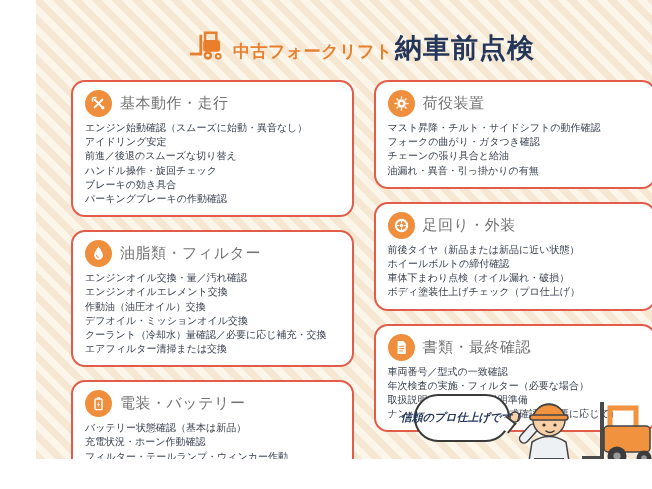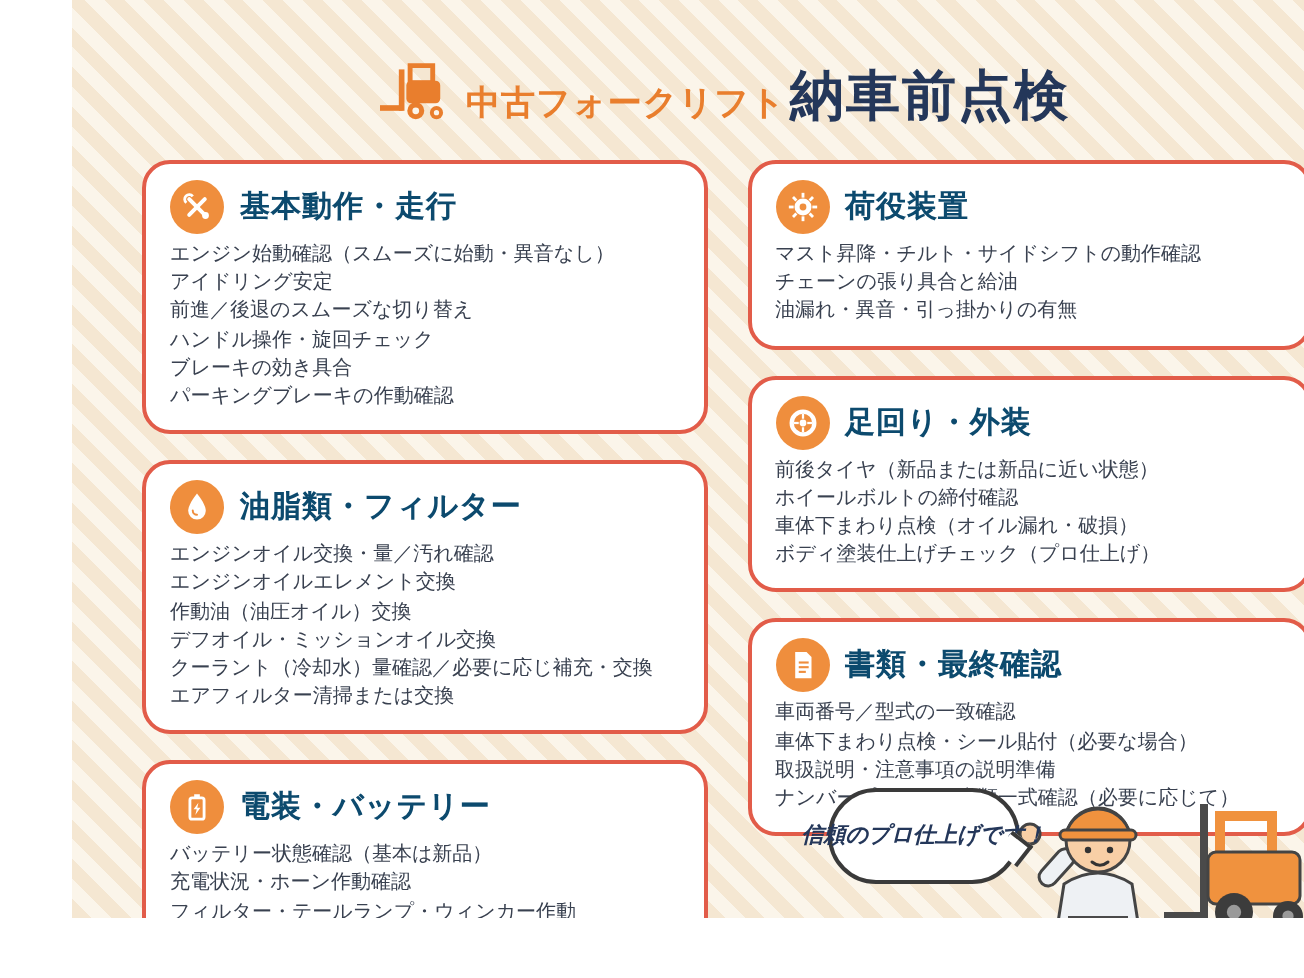--- a/index.html
+++ b/index.html
@@ -73,22 +73,22 @@
     border-radius: 50%;
     background: #ef8e3d;
     display: flex;
     align-items: center;
     justify-content: center;
     flex: none;
   }
   .icon-circle svg { width: 17px; height: 17px; display: block; }
   .card-title {
     font-size: 15px;
-    font-weight: bold;
-    color: #0c4a6e;
+    font-weight: normal;
+    color: #737373;
     letter-spacing: 0.5px;
   }
   .card ul { list-style: none; }
   .card li {
     font-size: 10px;
     line-height: 1.42;
     color: #394150;
     white-space: nowrap;
   }
   
@@ -248,20 +248,21 @@
                 </g>
               </g>
               <circle cx="12" cy="12" r="6" fill="#fff"></circle>
               <circle cx="12" cy="12" r="2.4" fill="#ef8e3d"></circle>
             </svg>
           </span>
           <h2 class="card-title">荷役装置</h2>
         </div>
         <ul>
           <li>マスト昇降・チルト・サイドシフトの動作確認</li>
+          <li>フォークの曲がり・ガタつき確認</li>
           <li>チェーンの張り具合と給油</li>
           <li>油漏れ・異音・引っ掛かりの有無</li>
         </ul>
       </section>
 
       <section class="card">
         <div class="card-head">
           <span class="icon-circle">
             <svg viewBox="0 0 24 24">
               <circle cx="12" cy="12" r="8" fill="none" stroke="#fff" stroke-width="3"></circle>
@@ -293,21 +294,21 @@
                 <rect x="9" y="9.5" width="7" height="1.5"></rect>
                 <rect x="9" y="12.8" width="7" height="1.5"></rect>
                 <rect x="9" y="16.1" width="5" height="1.5"></rect>
               </g>
             </svg>
           </span>
           <h2 class="card-title">書類・最終確認</h2>
         </div>
         <ul>
           <li>車両番号／型式の一致確認</li>
-          <li>車体下まわり点検・シール貼付（必要な場合）</li>
+          <li>年次検査の実施・フィルター（必要な場合）</li>
           <li>取扱説明・注意事項の説明準備</li>
           <li>ナンバープレート・書類一式確認（必要に応じて）</li>
         </ul>
       </section>
 
     </div>
   </div>
 
   <div class="bubble">
     <span>信頼の</span>

